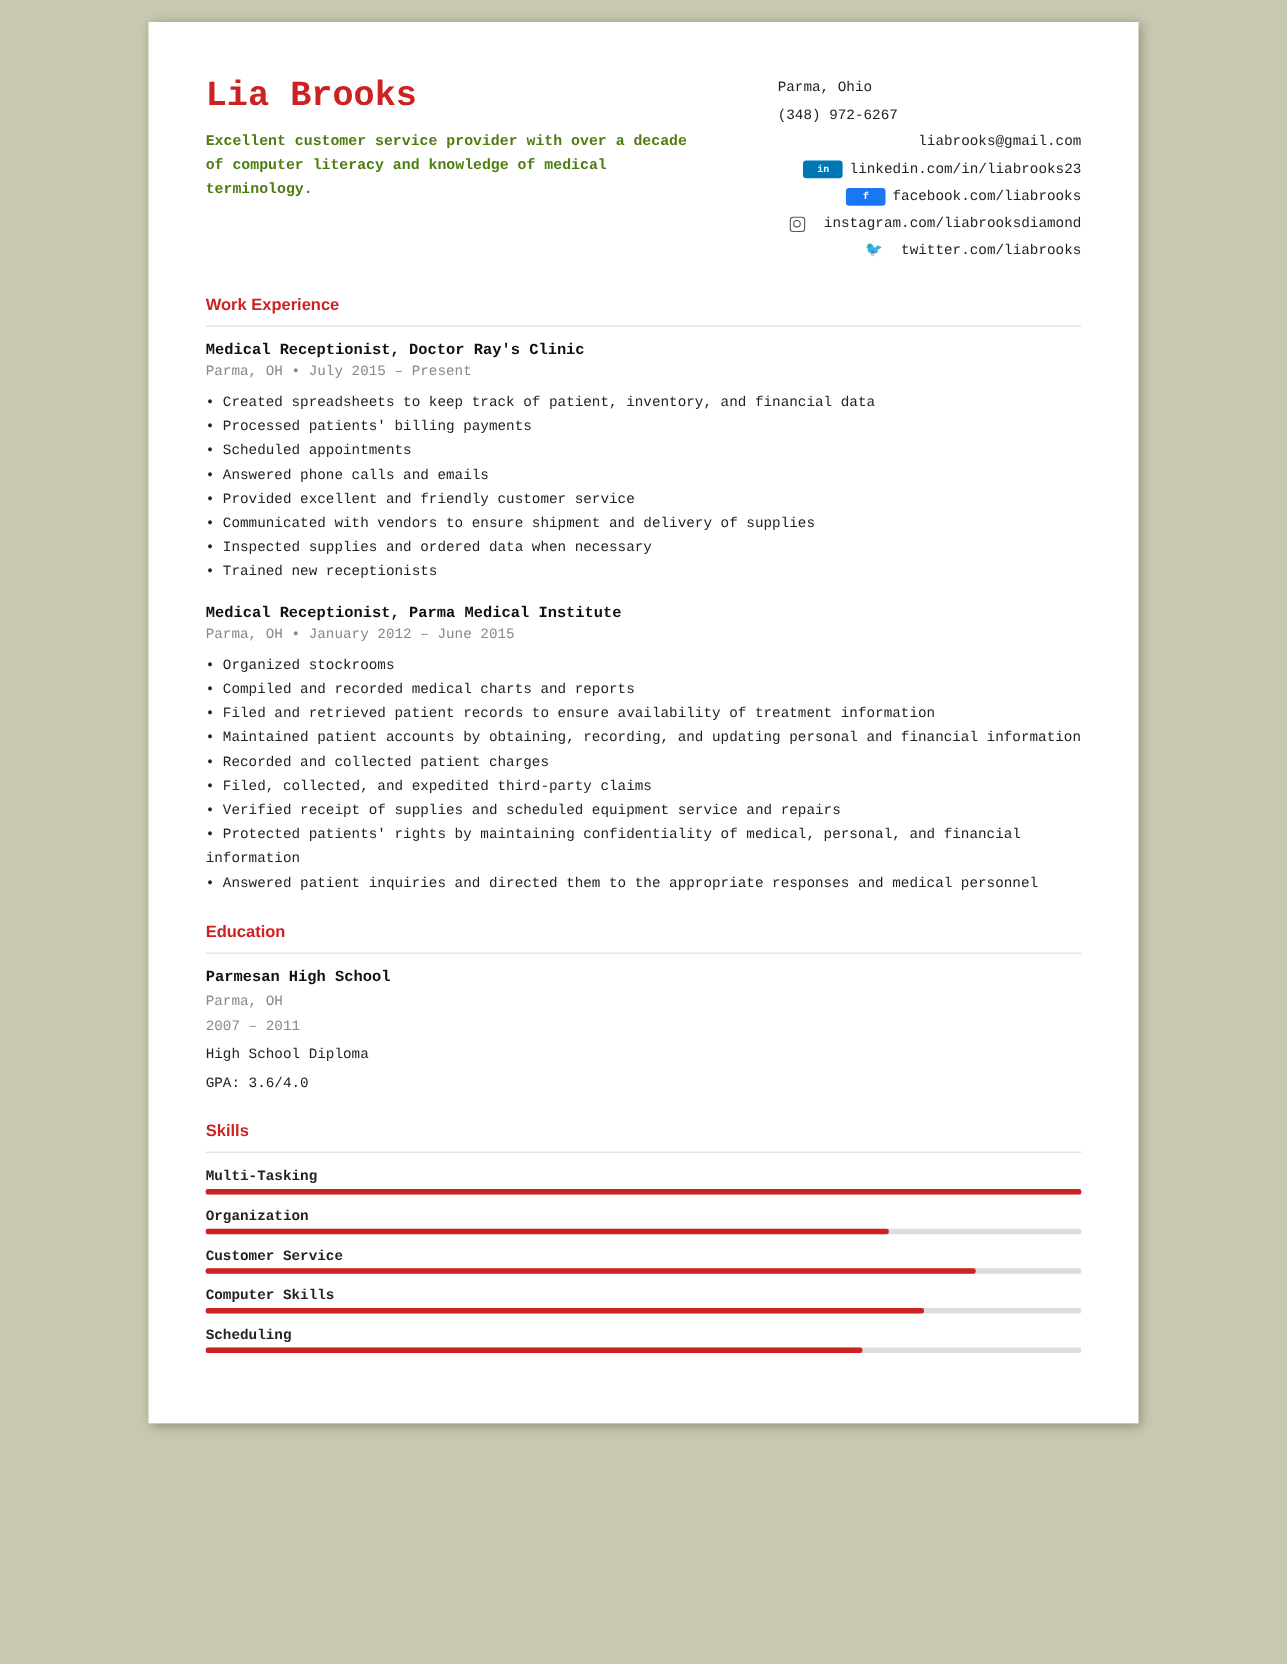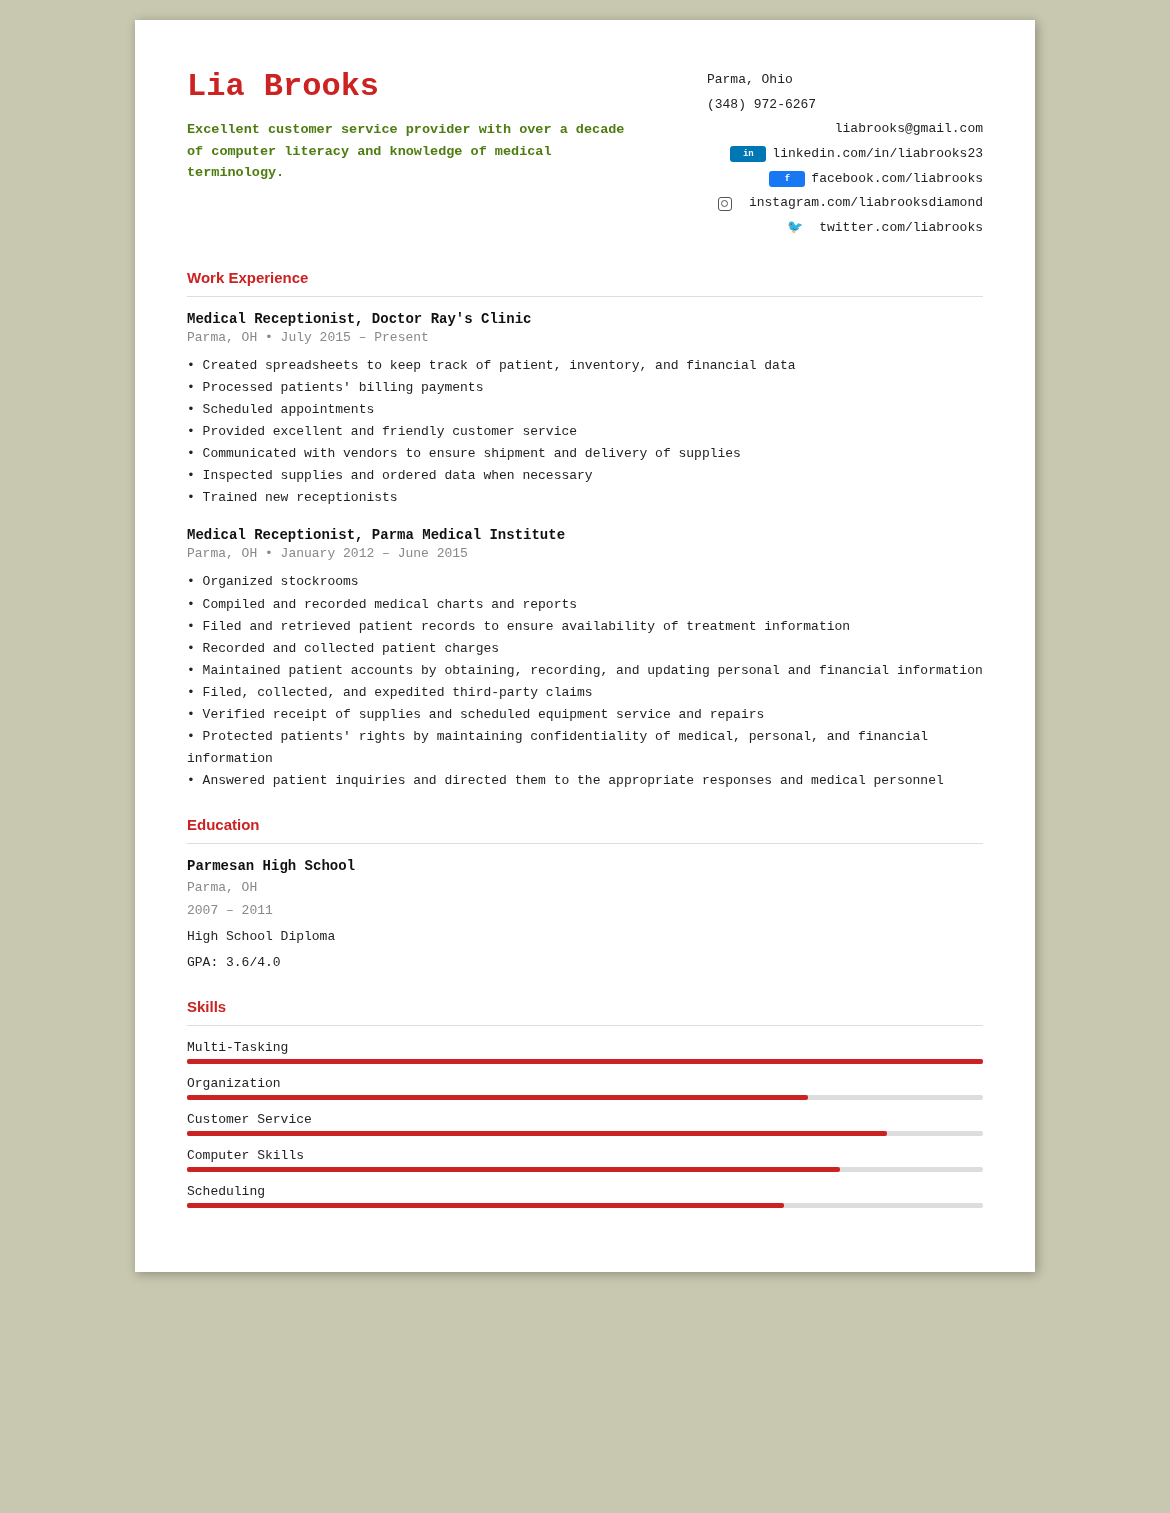--- a/index.html
+++ b/index.html
@@ -149,20 +149,21 @@
       line-height: 1.7;
     }
     .edu-details {
       font-size: 13px;
       color: #222;
       line-height: 1.7;
       margin-top: 4px;
     }
     .skills-section {
       margin-top: 6px;
+      font-weight: bold;
     }
     .skill-row {
       margin-bottom: 12px;
     }
     .skill-name {
       font-size: 13px;
       color: #222;
       margin-bottom: 4px;
     }
     .skill-bar-bg {
@@ -223,36 +224,37 @@
     <div class="section-title">Work Experience</div>
     <hr class="divider">
 
     <div>
       <div class="job-title">Medical Receptionist, Doctor Ray's Clinic</div>
       <div class="job-meta">Parma, OH • July 2015 – Present</div>
       <ul class="bullet-list">
         <li>Created spreadsheets to keep track of patient, inventory, and financial data</li>
         <li>Processed patients' billing payments</li>
         <li>Scheduled appointments</li>
+        <li>Answered phone calls and emails</li>
         <li>Provided excellent and friendly customer service</li>
         <li>Communicated with vendors to ensure shipment and delivery of supplies</li>
         <li>Inspected supplies and ordered data when necessary</li>
         <li>Trained new receptionists</li>
       </ul>
     </div>
 
     <div class="work-exp-2">
       <div class="job-title">Medical Receptionist, Parma Medical Institute</div>
       <div class="job-meta">Parma, OH • January 2012 – June 2015</div>
       <ul class="bullet-list">
         <li>Organized stockrooms</li>
         <li>Compiled and recorded medical charts and reports</li>
         <li>Filed and retrieved patient records to ensure availability of treatment information</li>
+        <li>Maintained patient accounts by obtaining, recording, and updating personal and financial information</li>
         <li>Recorded and collected patient charges</li>
-        <li>Maintained patient accounts by obtaining, recording, and updating personal and financial information</li>
         <li>Filed, collected, and expedited third-party claims</li>
         <li>Verified receipt of supplies and scheduled equipment service and repairs</li>
         <li>Protected patients' rights by maintaining confidentiality of medical, personal, and financial information</li>
         <li>Answered patient inquiries and directed them to the appropriate responses and medical personnel</li>
       </ul>
     </div>
   </div>
 
   <div>
     <div class="section-title">Education</div>

